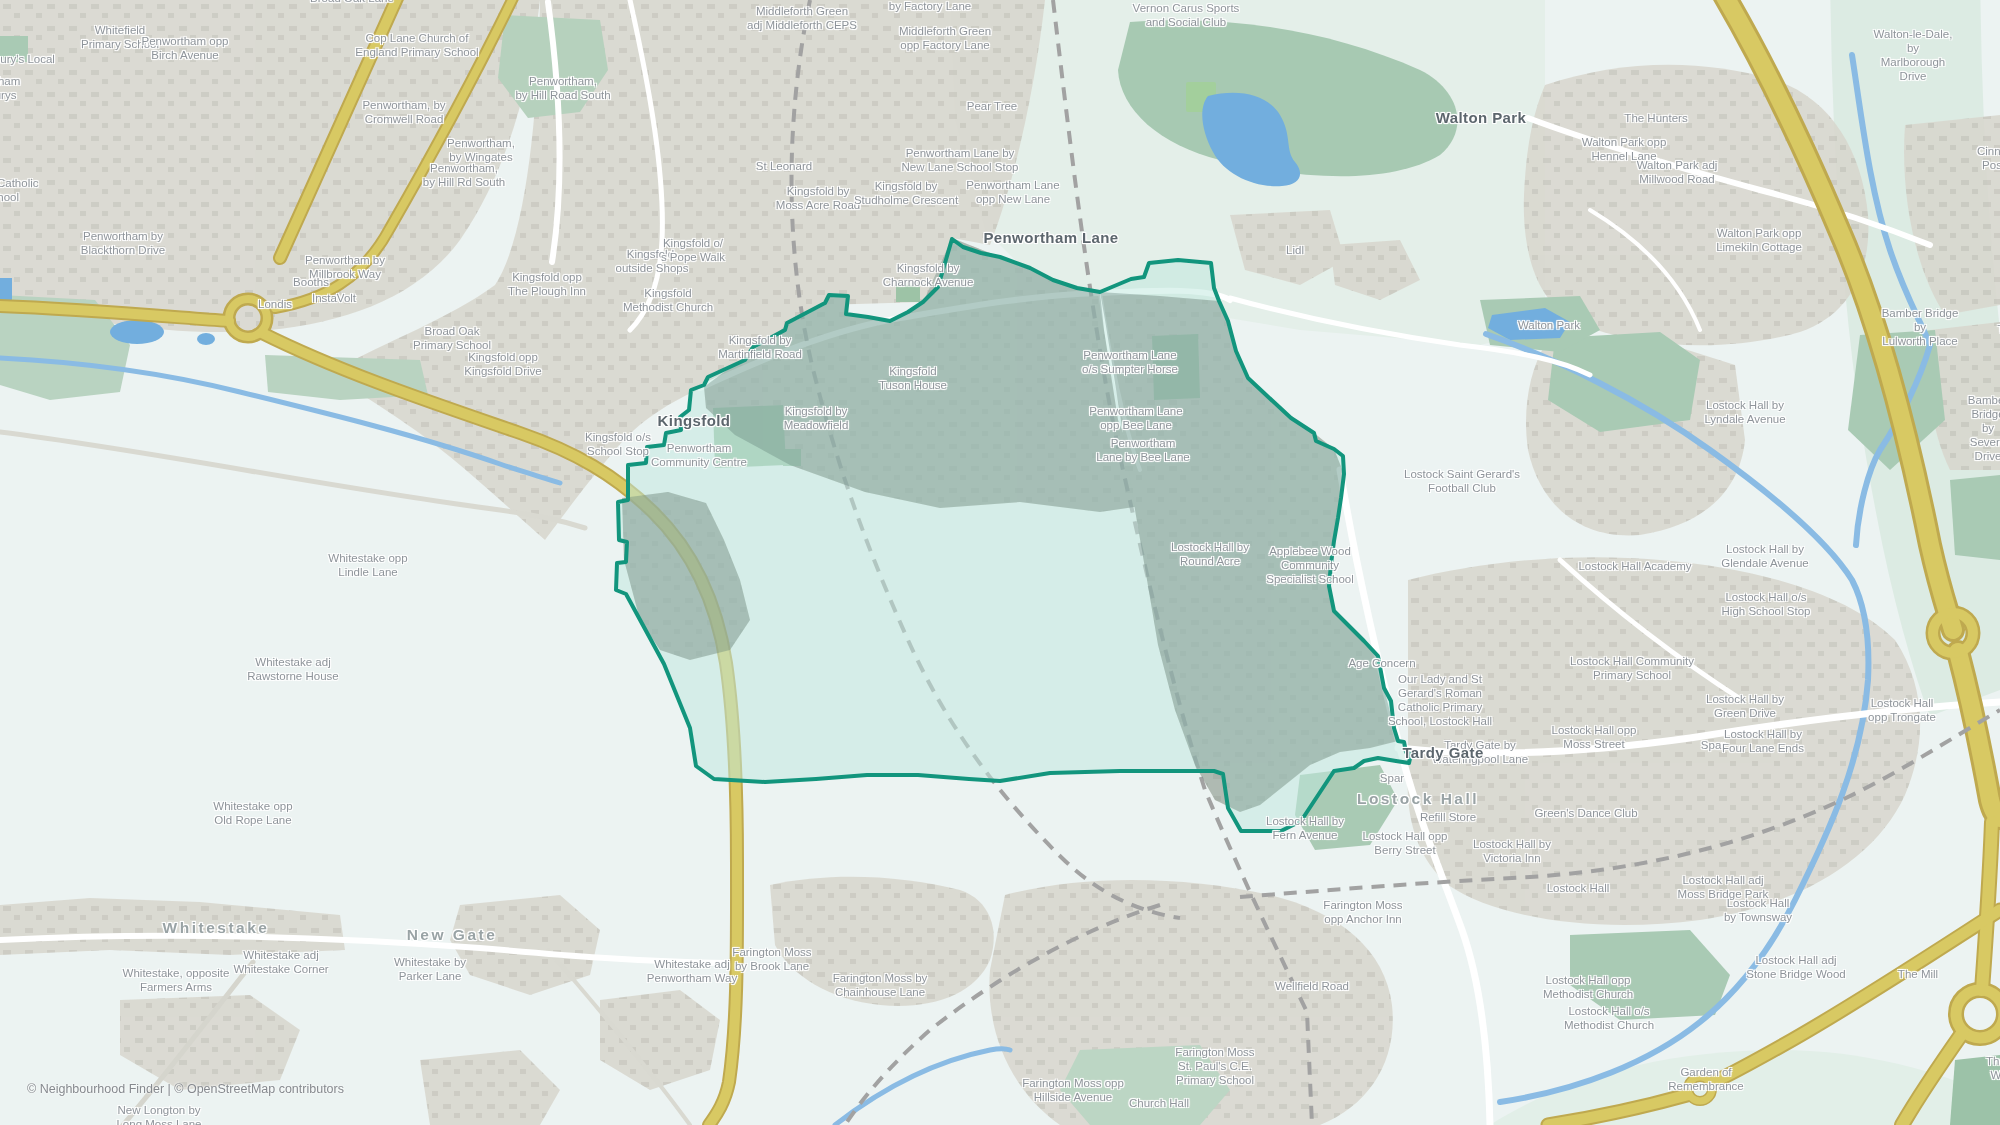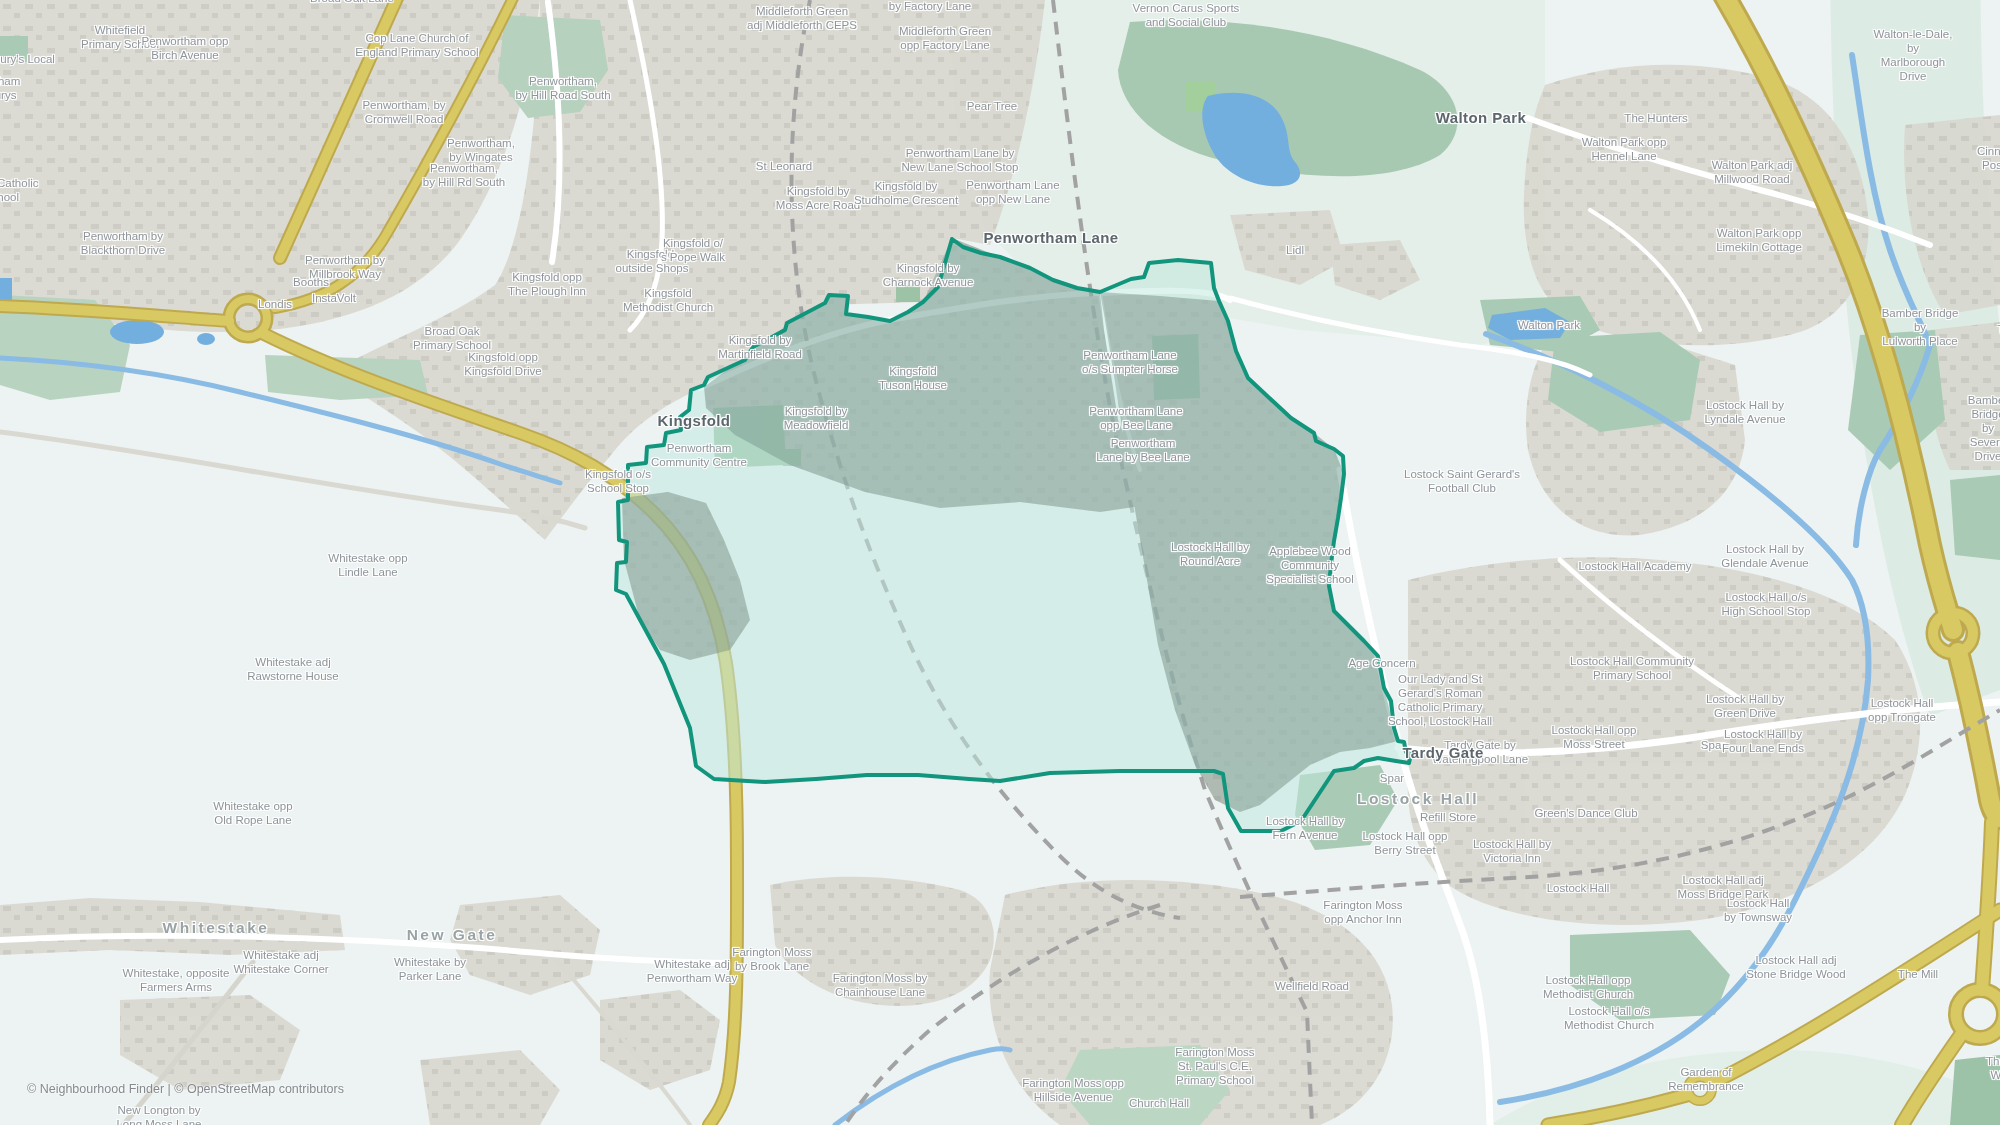--- a/index.html
+++ b/index.html
@@ -224,21 +224,21 @@
       <div class="lbl s" style="left: 547px; top: 284px;">Kingsfold opp
 The Plough Inn</div>
       <div class="lbl s" style="left: 668px; top: 300px;">Kingsfold
 Methodist Church</div>
       <div class="lbl s" style="left: 928px; top: 275px;">Kingsfold by
 Charnock Avenue</div>
       <div class="lbl s" style="left: 760px; top: 347px;">Kingsfold by
 Martinfield Road</div>
       <div class="lbl s" style="left: 913px; top: 378px;">Kingsfold
 Tuson House</div>
-      <div class="lbl s" style="left: 618px; top: 444px; margin-top: 37px;">Kingsfold o/s
+      <div class="lbl s" style="left: 618px; top: 444px;">Kingsfold o/s
 School Stop</div>
       <div class="lbl s" style="left: 699px; top: 455px;">Penwortham
 Community Centre</div>
       <div class="lbl s" style="left: 816px; top: 418px;">Kingsfold by
 Meadowfield</div>
       <div class="lbl s" style="left: 1186px; top: 15px;">Vernon Carus Sports
 and Social Club</div>
       <div class="lbl s" style="left: 1295px; top: 250px;">Lidl</div>
       <div class="lbl s" style="left: 1549px; top: 325px;">Walton Park</div>
       <div class="lbl s" style="left: 1130px; top: 362px;">Penwortham Lane
@@ -278,21 +278,21 @@
 Lulworth Place</div>
       <div class="lbl s" style="left: 2022px; top: 322px;">Bamber Bridge
 Tennyson Avenue</div>
       <div class="lbl s" style="left: 1988px; top: 428px;">Bamber Bridge
 by Severn Drive</div>
       <div class="lbl s" style="left: 1913px; top: 55px;">Walton-le-Dale, by
 Marlborough Drive</div>
       <div class="lbl s" style="left: 1656px; top: 118px;">The Hunters</div>
       <div class="lbl s" style="left: 1624px; top: 149px;">Walton Park opp
 Hennel Lane</div>
-      <div class="lbl s" style="left: 1752px; top: 172px; text-align: center;">Walton Park adj
+      <div class="lbl s" style="left: 1677px; top: 172px; text-align: center;">Walton Park adj
 Millwood Road</div>
       <div class="lbl s" style="left: 1759px; top: 240px;">Walton Park opp
 Limekiln Cottage</div>
       <div class="lbl s" style="left: 1992px; top: 158px;">Cinna
 Pos</div>
       <div class="lbl s" style="left: 1635px; top: 566px;">Lostock Hall Academy</div>
       <div class="lbl s" style="left: 1765px; top: 556px;">Lostock Hall by
 Glendale Avenue</div>
       <div class="lbl s" style="left: 1766px; top: 604px;">Lostock Hall o/s
 High School Stop</div>

